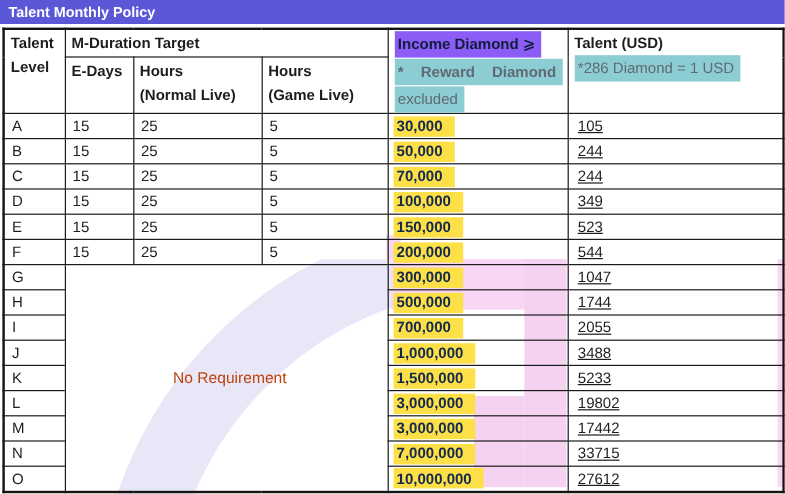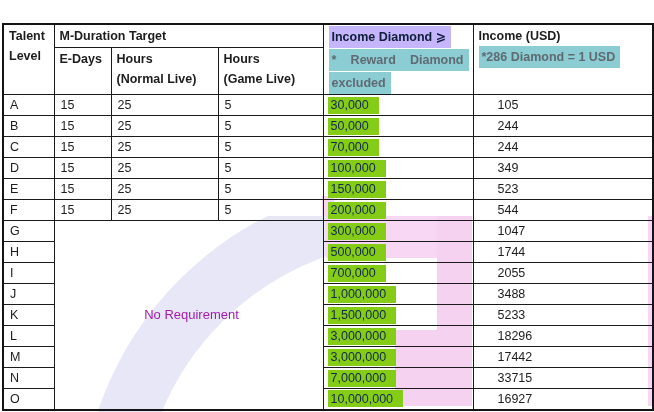--- a/index.html
+++ b/index.html
@@ -34,35 +34,36 @@
   table { border:2px solid #141414; }
 
   th { text-align:left; font-weight:bold; vertical-align:top; padding:1px 4px 0 5px; line-height:20px; }
   .hdr-row1 th { height:21px; }
   .hdr-row2 th { height:44px; }
   th.span2 { vertical-align:top; }
 
   td { height:21px; vertical-align:middle; padding:0 0 0 6px; }
   td.c-income { padding-left:4px; }
   .hl {
-    background:#c4b5fd; display:inline-block; padding:1px 5px 1px 3px;
-  }
-  .hl-num { background:#84cc16; color:#13294d; font-weight:400; display:inline-block; padding:1.5px 10px 1.5px 3px; }
-  .note { color:#5f6a73; background:#8ccdd4; font-weight:bold; }
+    background:#8b5cf6; display:inline-block; padding:1px 5px 1px 3px;
+  }
+  .hl-num { background:#fde047; color:#13294d; font-weight:700; display:inline-block; padding:1.5px 10px 1.5px 3px; }
+  .note { color:#5f6a73; background:#8ccdd4; font-weight:normal; }
   .income-title { color:#0f1e38; }
   .note-justify { display:flex; justify-content:space-between; padding:1px 5px 1px 3px; background:#8ccdd4; color:#5f6a73; font-weight:bold; margin-top:1px; margin-bottom:1px; }
   .hdr-line { line-height:20px; }
-  .no-req { text-align:center; font-size:13px; color:#a21caf; vertical-align:middle; }
-  .c-salary { padding-left:24px; }
+  .no-req { text-align:center; font-size:13px; color:#c2410c; vertical-align:middle; }
+  .c-salary { padding-left:8px;text-decoration:underline; }
 </style>
 </head>
 <body>
 
 <div class="page">
 
+  <div class="titlebar">Talent Monthly Policy</div>
 
   <div class="wm">
     <div class="wm-ring-clip">
       <div class="wm-ring"></div>
     </div>
     <div class="wm-pink-a"></div>
     <div class="wm-pink-b"></div>
     <div class="wm-pink-c"></div>
     <div class="wm-pink-d"></div>
     <div class="wm-pink-e"></div>
@@ -87,21 +88,21 @@
       <th rowspan="2" class="span2">
         <div class="hdr-line"><span class="hl income-title">Income Diamond ⩾</span></div>
         <div class="note-justify">
           <span>*</span>
           <span>Reward</span>
           <span>Diamond</span>
         </div>
         <div class="hdr-line"><span class="hl note">excluded</span></div>
       </th>
       <th rowspan="2" class="span2">
-        <div class="hdr-line">Income (USD)</div>
+        <div class="hdr-line">Talent (USD)</div>
         <div class="hdr-line"><span class="hl note">*286 Diamond = 1 USD</span></div>
       </th>
     </tr>
     <tr class="hdr-row2">
       <th>E-Days</th>
       <th>
         <div class="hdr-line">Hours</div>
         <div class="hdr-line">(Normal Live)</div>
       </th>
       <th>
@@ -181,33 +182,33 @@
       <td class="c-salary">3488</td>
     </tr>
     <tr>
       <td>K</td>
       <td class="c-income"><span class="hl-num">1,500,000</span></td>
       <td class="c-salary">5233</td>
     </tr>
     <tr>
       <td>L</td>
       <td class="c-income"><span class="hl-num">3,000,000</span></td>
-      <td class="c-salary">18296</td>
+      <td class="c-salary">19802</td>
     </tr>
     <tr>
       <td>M</td>
       <td class="c-income"><span class="hl-num">3,000,000</span></td>
       <td class="c-salary">17442</td>
     </tr>
     <tr>
       <td>N</td>
       <td class="c-income"><span class="hl-num">7,000,000</span></td>
       <td class="c-salary">33715</td>
     </tr>
     <tr>
       <td>O</td>
       <td class="c-income"><span class="hl-num">10,000,000</span></td>
-      <td class="c-salary">16927</td>
+      <td class="c-salary">27612</td>
     </tr>
   </tbody>
     </table>
 
 </div>
 
 </body></html>

